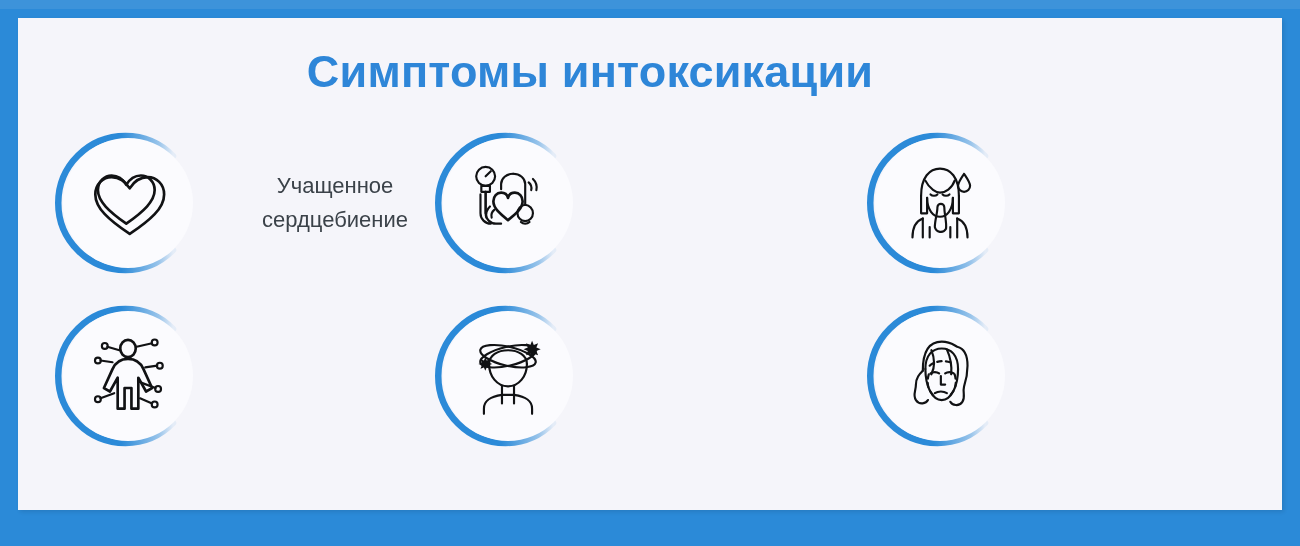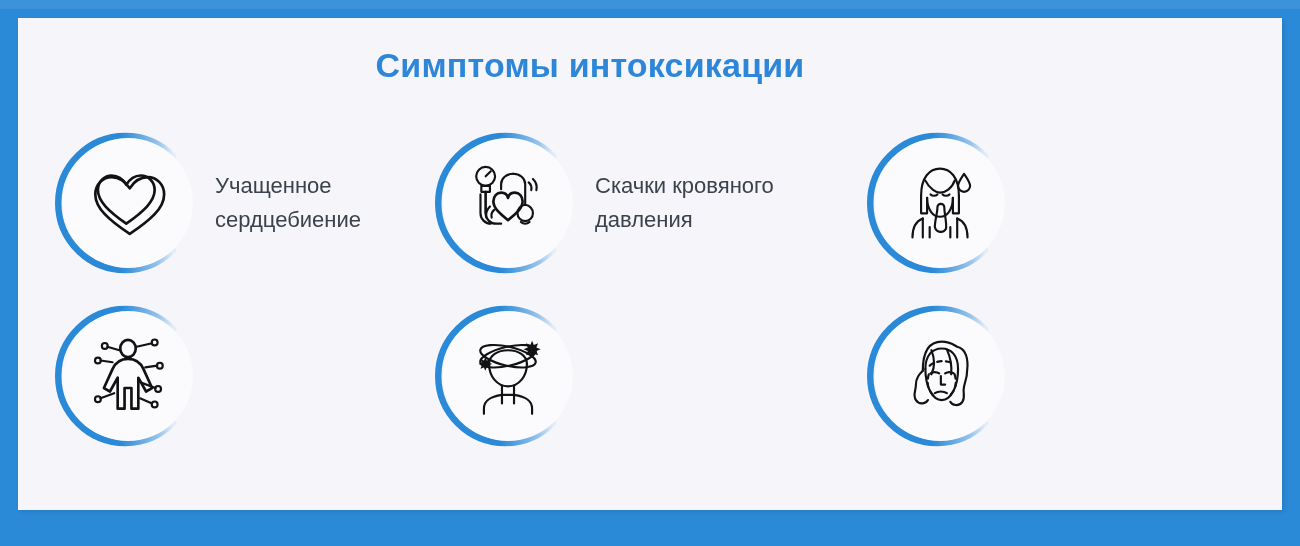--- a/index.html
+++ b/index.html
@@ -32,31 +32,32 @@
     height: 492px;
     background: #f5f5fa;
     box-shadow: 2px 2px 4px rgba(0,0,0,0.10);
   }
   .title {
     position: absolute;
     left: 0;
     top: 28px;
     width: 1144px;
     text-align: center;
-    font-size: 34px;
+    font-size: 45px;
     font-weight: bold;
     color: #2e86d8;
     letter-spacing: 0.2px;
     white-space: nowrap;
   }
   .grid {
     position: absolute;
     left: 0;
     top: 98px;
     width: 1264px;
+    text-align: center;
   }
   .row {
     position: relative;
     height: 173px;
   }
   .cell {
     position: absolute;
     top: 0;
     display: flex;
     align-items: center;
@@ -165,21 +166,20 @@
               <path class="ico-thin" d="M56 16 a14 12 0 0 1 14 12 v24"></path>
               <path class="ico" d="M50 70 C40 62 33 56 33 48 C33 42 37 38 42 38 C46 38 49 40 50 44 C51 40 54 38 58 38 C63 38 67 42 67 48 C67 56 60 62 50 70 Z"></path>
               <path class="ico-thin" d="M70 52 a10 10 0 0 1 9 10 a9 9 0 0 1 -18 0 a10 10 0 0 1 9 -10 z"></path>
               <path class="ico-thin" d="M65 72 a7 7 0 0 0 10 0"></path>
               <path class="ico-thin" d="M74 26 a9 9 0 0 1 3 9"></path>
               <path class="ico-thin" d="M79 22 a14 14 0 0 1 4 13"></path>
               <path class="ico-thin" d="M34 58 a9 9 0 0 0 -3 9"></path>
               <path class="ico-thin" d="M29 54 a14 14 0 0 0 -4 13"></path>
             </svg>
           </div>
-          <div class="label">Скачки кровяного давления</div>
         </div>
 
         <div class="cell c3">
           <div class="badge">
             <svg class="ring" viewBox="0 0 146 146">
               <path d="M118 26 A 67 67 0 1 0 118 120" fill="none" stroke="url(#ringFade1)" stroke-width="6.5" stroke-linecap="round"></path>
             </svg>
             <div class="disc"></div>
             <svg class="glyph" viewBox="0 0 100 100">
               <path class="ico-thin" d="M28 42 C28 20 38 10 50 10 C62 10 72 20 72 42"></path>

